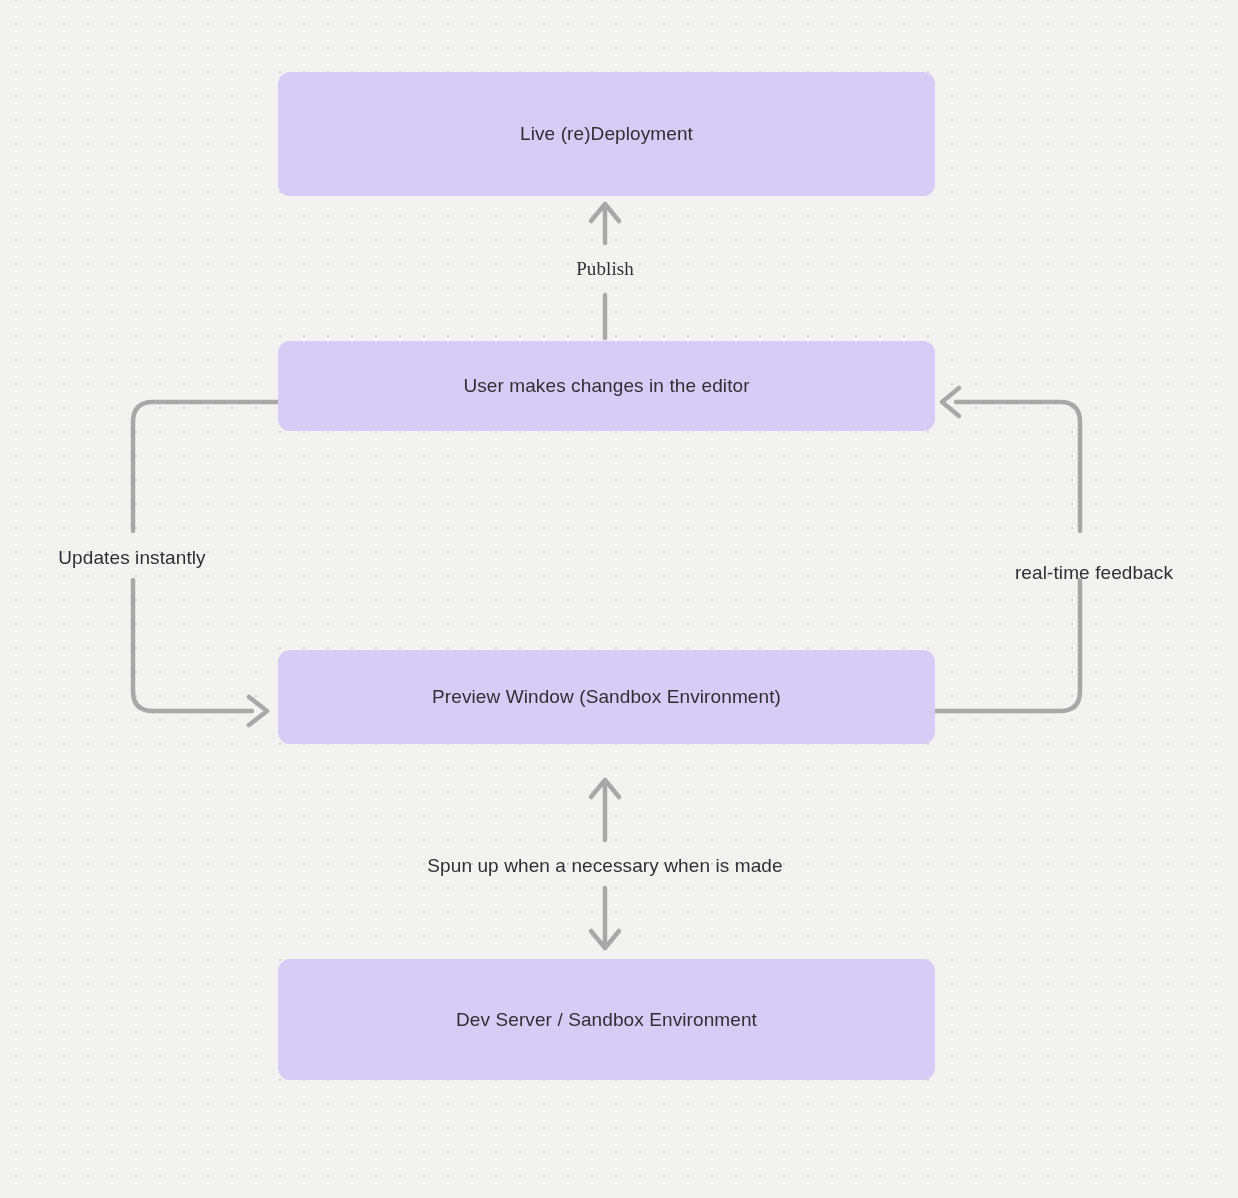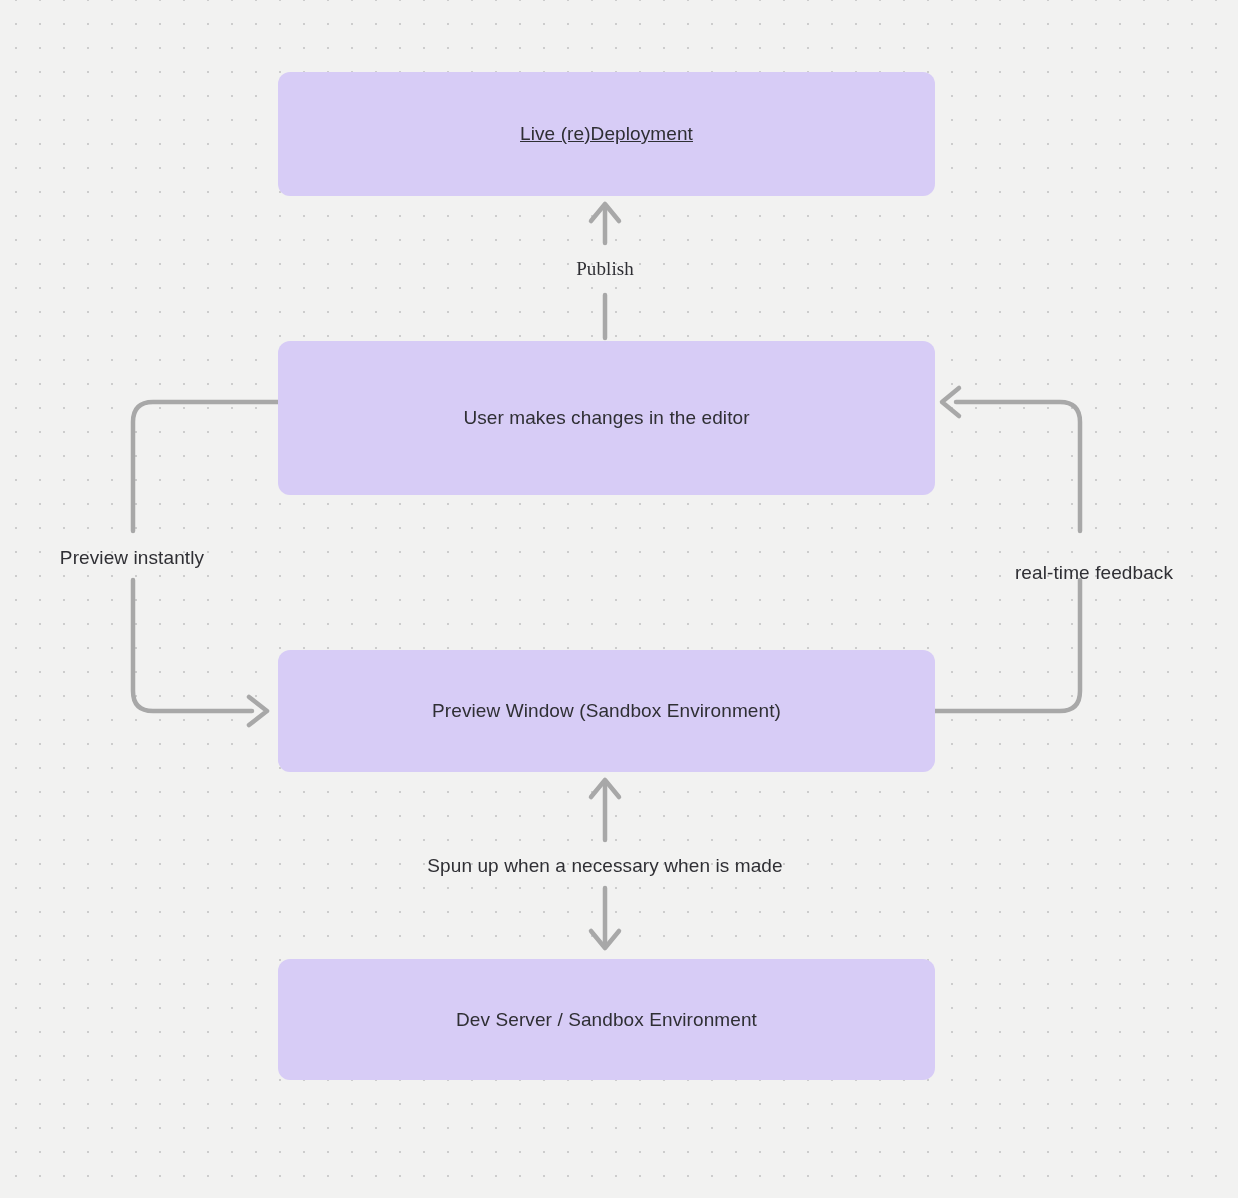--- a/index.html
+++ b/index.html
@@ -35,23 +35,23 @@
     width: 657px;
     background: #d7ccf6;
     border-radius: 12px;
     display: flex;
     align-items: center;
     justify-content: center;
     font-size: 19px;
     color: #2f2f34;
     letter-spacing: 0.1px;
   }
-  .node-1 { top: 72px;  height: 124px; text-decoration: underline; }
-  .node-2 { top: 341px; height: 154px; }
-  .node-3 { top: 650px; height: 122px; text-align: right; }
+  .node-1 { top: 72px;  height: 124px; }
+  .node-2 { top: 341px; height: 90px; }
+  .node-3 { top: 650px; height: 94px; text-align: right; }
   .node-4 { top: 959px; height: 121px; }
   .edge-label {
     position: absolute;
     transform: translate(-50%, -50%);
     font-size: 19px;
     color: #2f2f34;
     white-space: nowrap;
     letter-spacing: 0.1px;
   }
   .label-publish  { left: 605px;  top: 269px; font-family: Liberation Serif, serif; }
@@ -102,17 +102,17 @@
 
   <div class="node node-3">
     <span>Preview Window (Sandbox Environment)</span>
   </div>
 
   <div class="node node-4">
     <span>Dev Server / Sandbox Environment</span>
   </div>
 
   <div class="edge-label label-publish">Publish</div>
-  <div class="edge-label label-updates">Preview instantly</div>
+  <div class="edge-label label-updates">Updates instantly</div>
   <div class="edge-label label-feedback">real-time feedback</div>
   <div class="edge-label label-spunup">Spun up when a necessary when is made</div>
 
 </div>
 
 </body></html>

